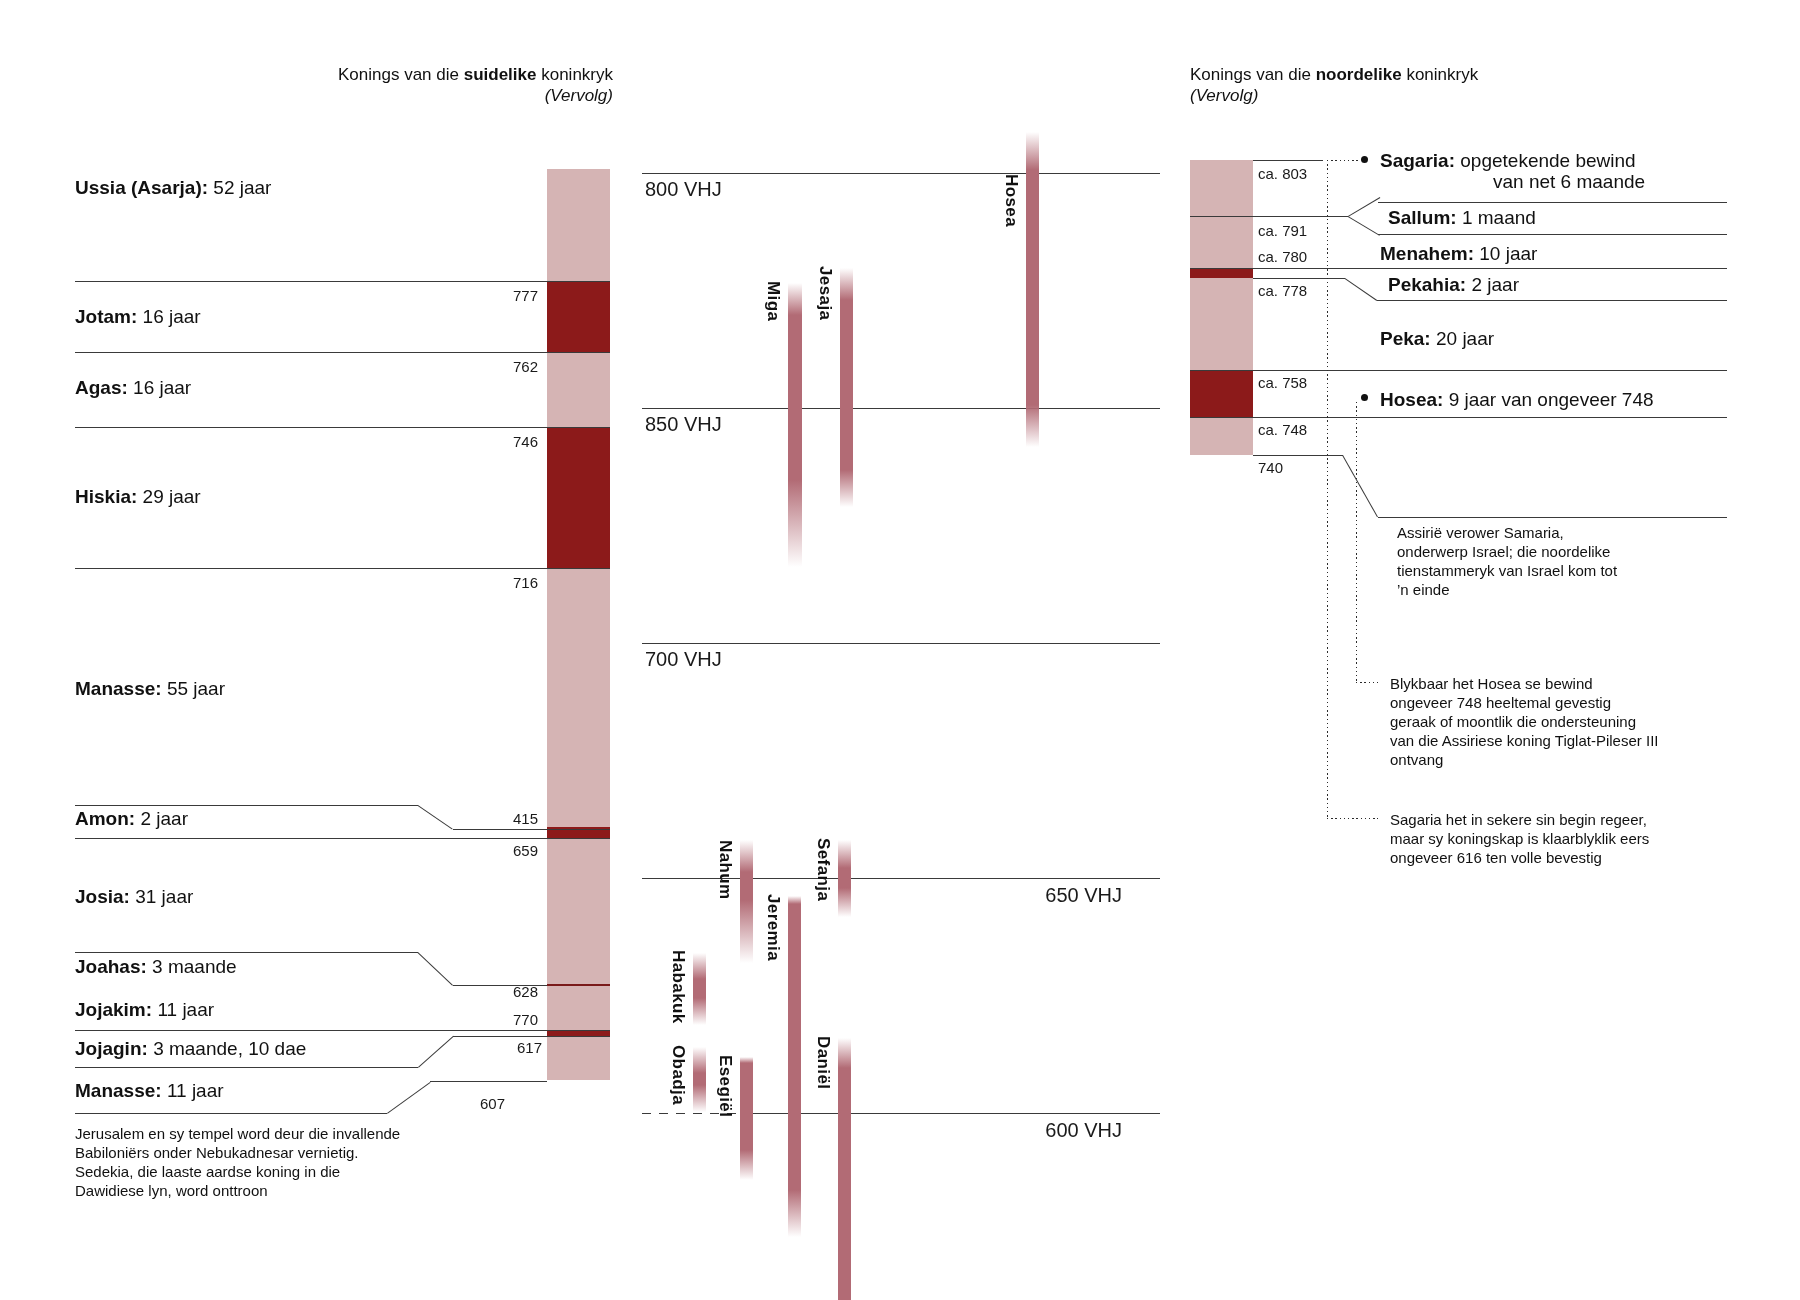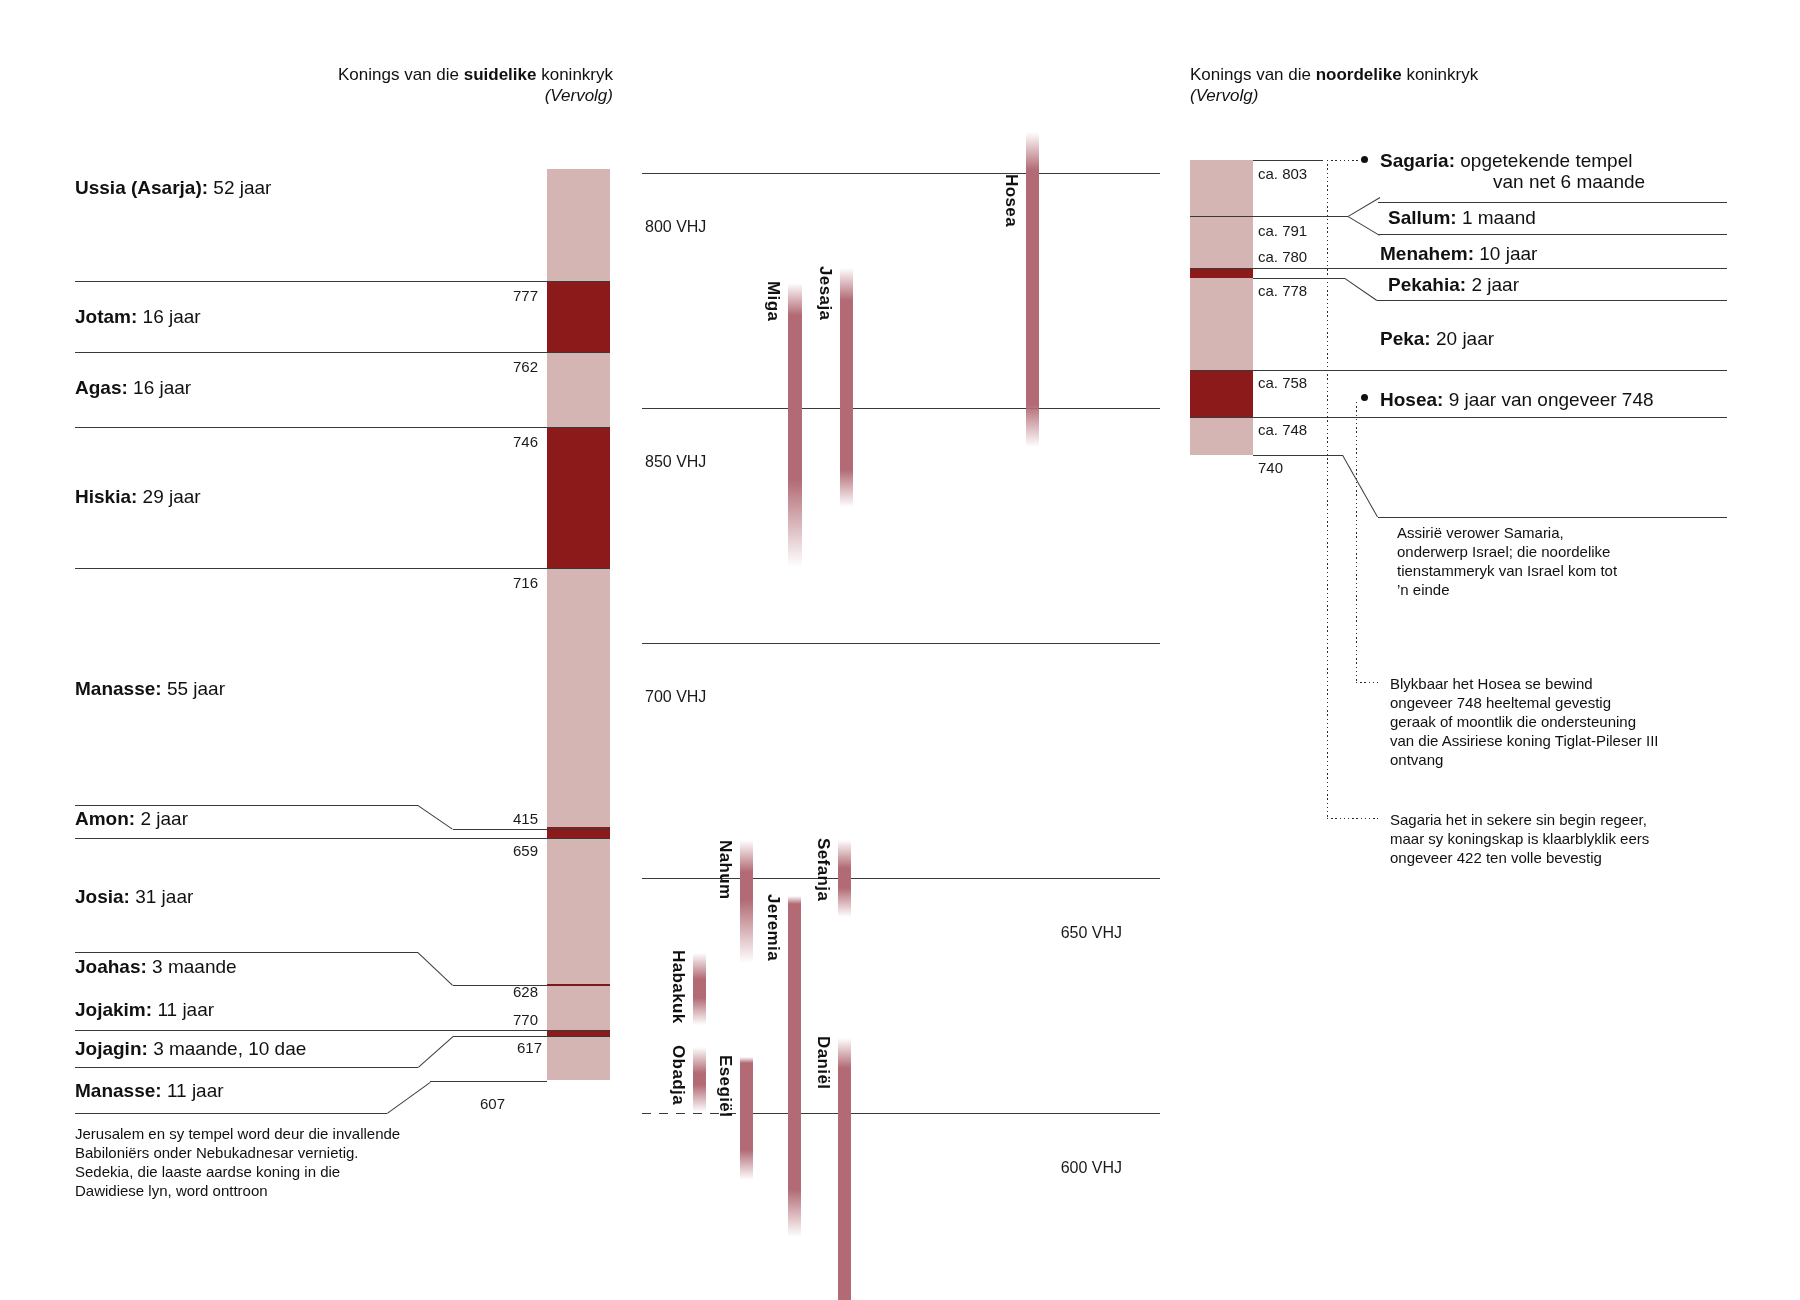--- a/index.html
+++ b/index.html
@@ -11,21 +11,21 @@
   .dotv{position:absolute;width:1px;background:repeating-linear-gradient(to bottom,#2b2b2b 0 1.4px,transparent 1.4px 4.2px);}
   .doth{position:absolute;height:1px;background:repeating-linear-gradient(to right,#2b2b2b 0 1.4px,transparent 1.4px 4.2px);}
   .seg{width:100%;}
   .kingbar{position:absolute;}
   .pbar{position:absolute;width:13px;}
   .plabel{position:absolute;writing-mode:vertical-rl;font-weight:bold;font-size:17px;letter-spacing:.4px;white-space:nowrap;}
   .king{position:absolute;font-size:19px;white-space:nowrap;}
   .b{font-weight:bold;}
   .yr{position:absolute;font-size:15px;color:#1a1a1a;}
   .ra{width:60px;text-align:right;}
-  .vhj{position:absolute;font-size:16px;color:#1a1a1a;white-space:nowrap;margin-top:40px;}
+  .vhj{position:absolute;font-size:20px;color:#1a1a1a;white-space:nowrap;}
   .note{position:absolute;font-size:15px;line-height:19px;white-space:nowrap;}
   .blt{position:absolute;width:7px;height:7px;border-radius:50%;background:#111;}
   .title{position:absolute;font-size:17px;line-height:21px;}
   .it{font-style:italic;}
 </style>
 </head>
 <body>
 
 <div class="stage">
 
@@ -168,21 +168,21 @@
 
   <div class="yr" style="left:1258px;top:165px;">ca. 803</div>
   <div class="yr" style="left:1258px;top:222px;">ca. 791</div>
   <div class="yr" style="left:1258px;top:248px;">ca. 780</div>
   <div class="yr" style="left:1258px;top:282px;">ca. 778</div>
   <div class="yr" style="left:1258px;top:374px;">ca. 758</div>
   <div class="yr" style="left:1258px;top:421px;">ca. 748</div>
   <div class="yr" style="left:1258px;top:459px;">740</div>
 
   <div class="blt" style="left:1361px;top:156px;"></div>
-  <div class="king" style="left:1380px;top:150px;"><span class="b">Sagaria:</span> <span>opgetekende tempel</span></div>
+  <div class="king" style="left:1380px;top:150px;"><span class="b">Sagaria:</span> <span>opgetekende bewind</span></div>
   <div class="king" style="left:1493px;top:171px;">van net 6 maande</div>
   <div class="king" style="left:1388px;top:207px;"><span class="b">Sallum:</span> <span>1 maand</span></div>
   <div class="king" style="left:1380px;top:243px;"><span class="b">Menahem:</span> <span>10 jaar</span></div>
   <div class="king" style="left:1388px;top:274px;"><span class="b">Pekahia:</span> <span>2 jaar</span></div>
   <div class="king" style="left:1380px;top:328px;"><span class="b">Peka:</span> <span>20 jaar</span></div>
   <div class="blt" style="left:1361px;top:394px;"></div>
   <div class="king" style="left:1380px;top:389px;"><span class="b">Hosea:</span> <span>9 jaar van ongeveer 748</span></div>
 
   <div class="note" style="left:1397px;top:523px;">
     <div>Assirië verower Samaria,</div>
@@ -202,16 +202,16 @@
     <div>Blykbaar het Hosea se bewind</div>
     <div>ongeveer 748 heeltemal gevestig</div>
     <div>geraak of moontlik die ondersteuning</div>
     <div>van die Assiriese koning Tiglat-Pileser III</div>
     <div>ontvang</div>
   </div>
 
   <div class="note" style="left:1390px;top:810px;">
     <div>Sagaria het in sekere sin begin regeer,</div>
     <div>maar sy koningskap is klaarblyklik eers</div>
-    <div>ongeveer 422 ten volle bevestig</div>
+    <div>ongeveer 616 ten volle bevestig</div>
   </div>
 
 </div>
 
 </body></html>

